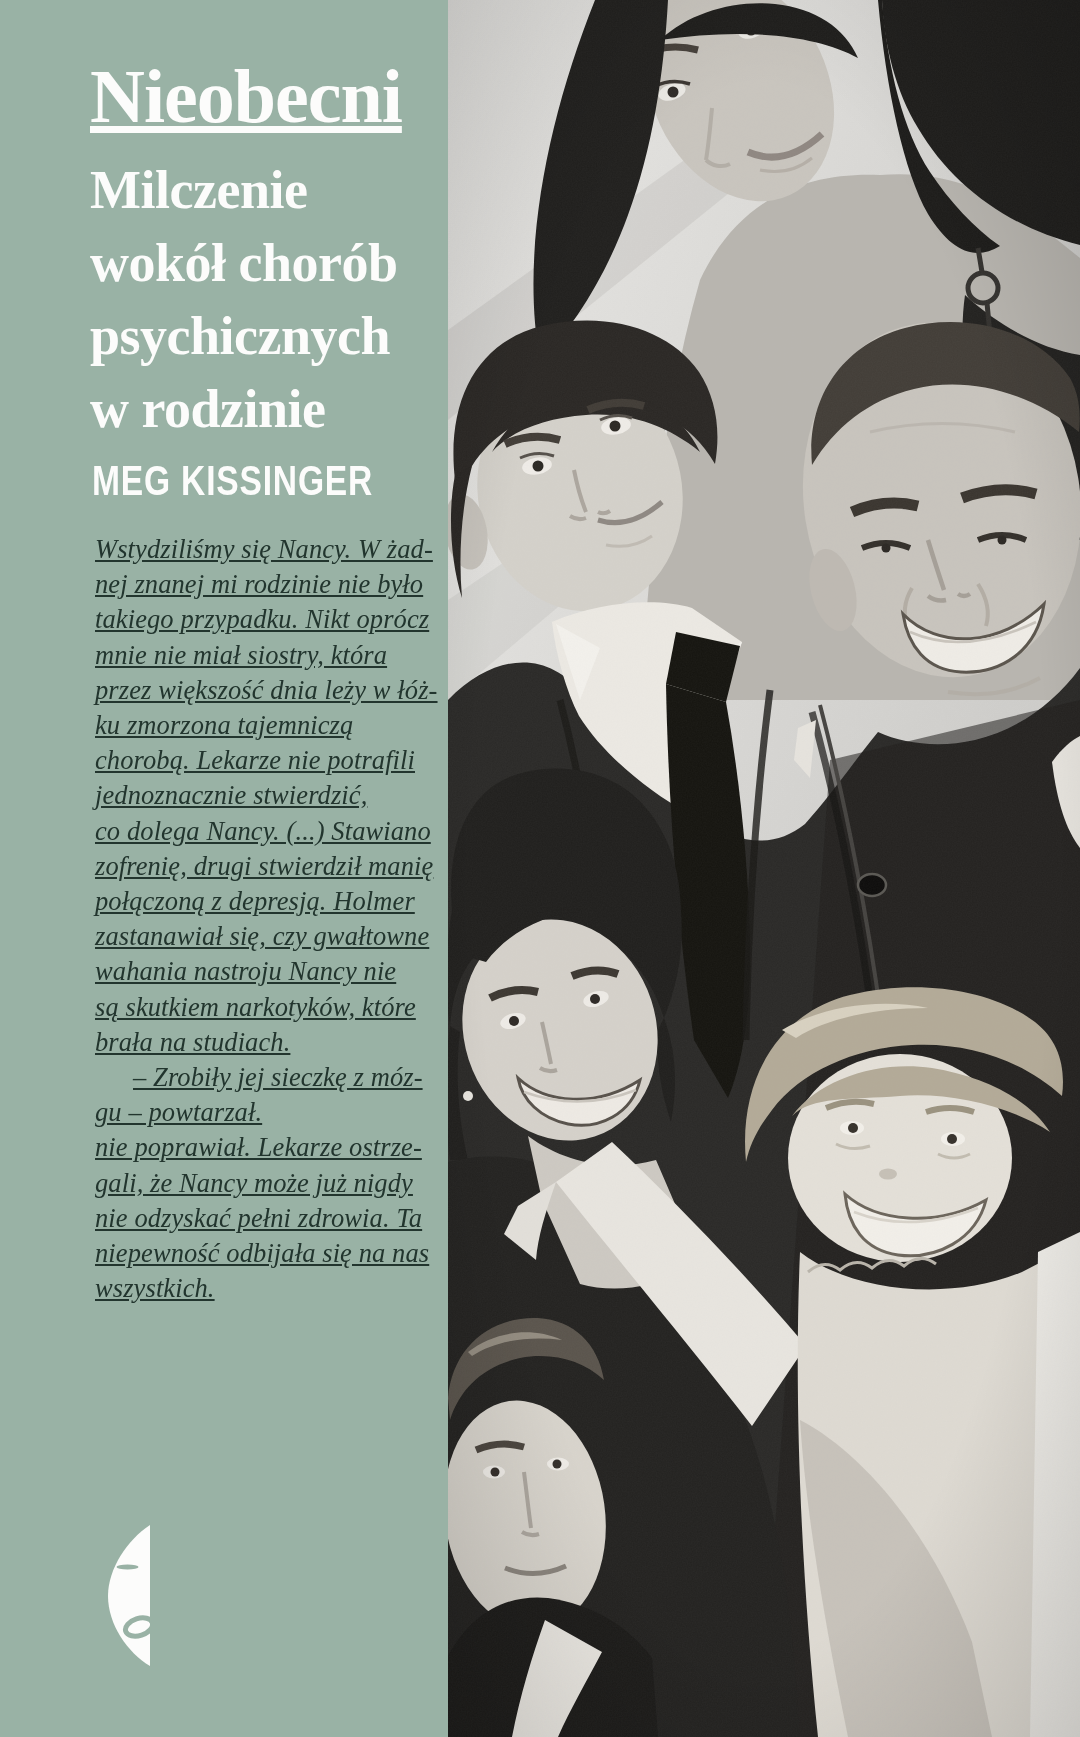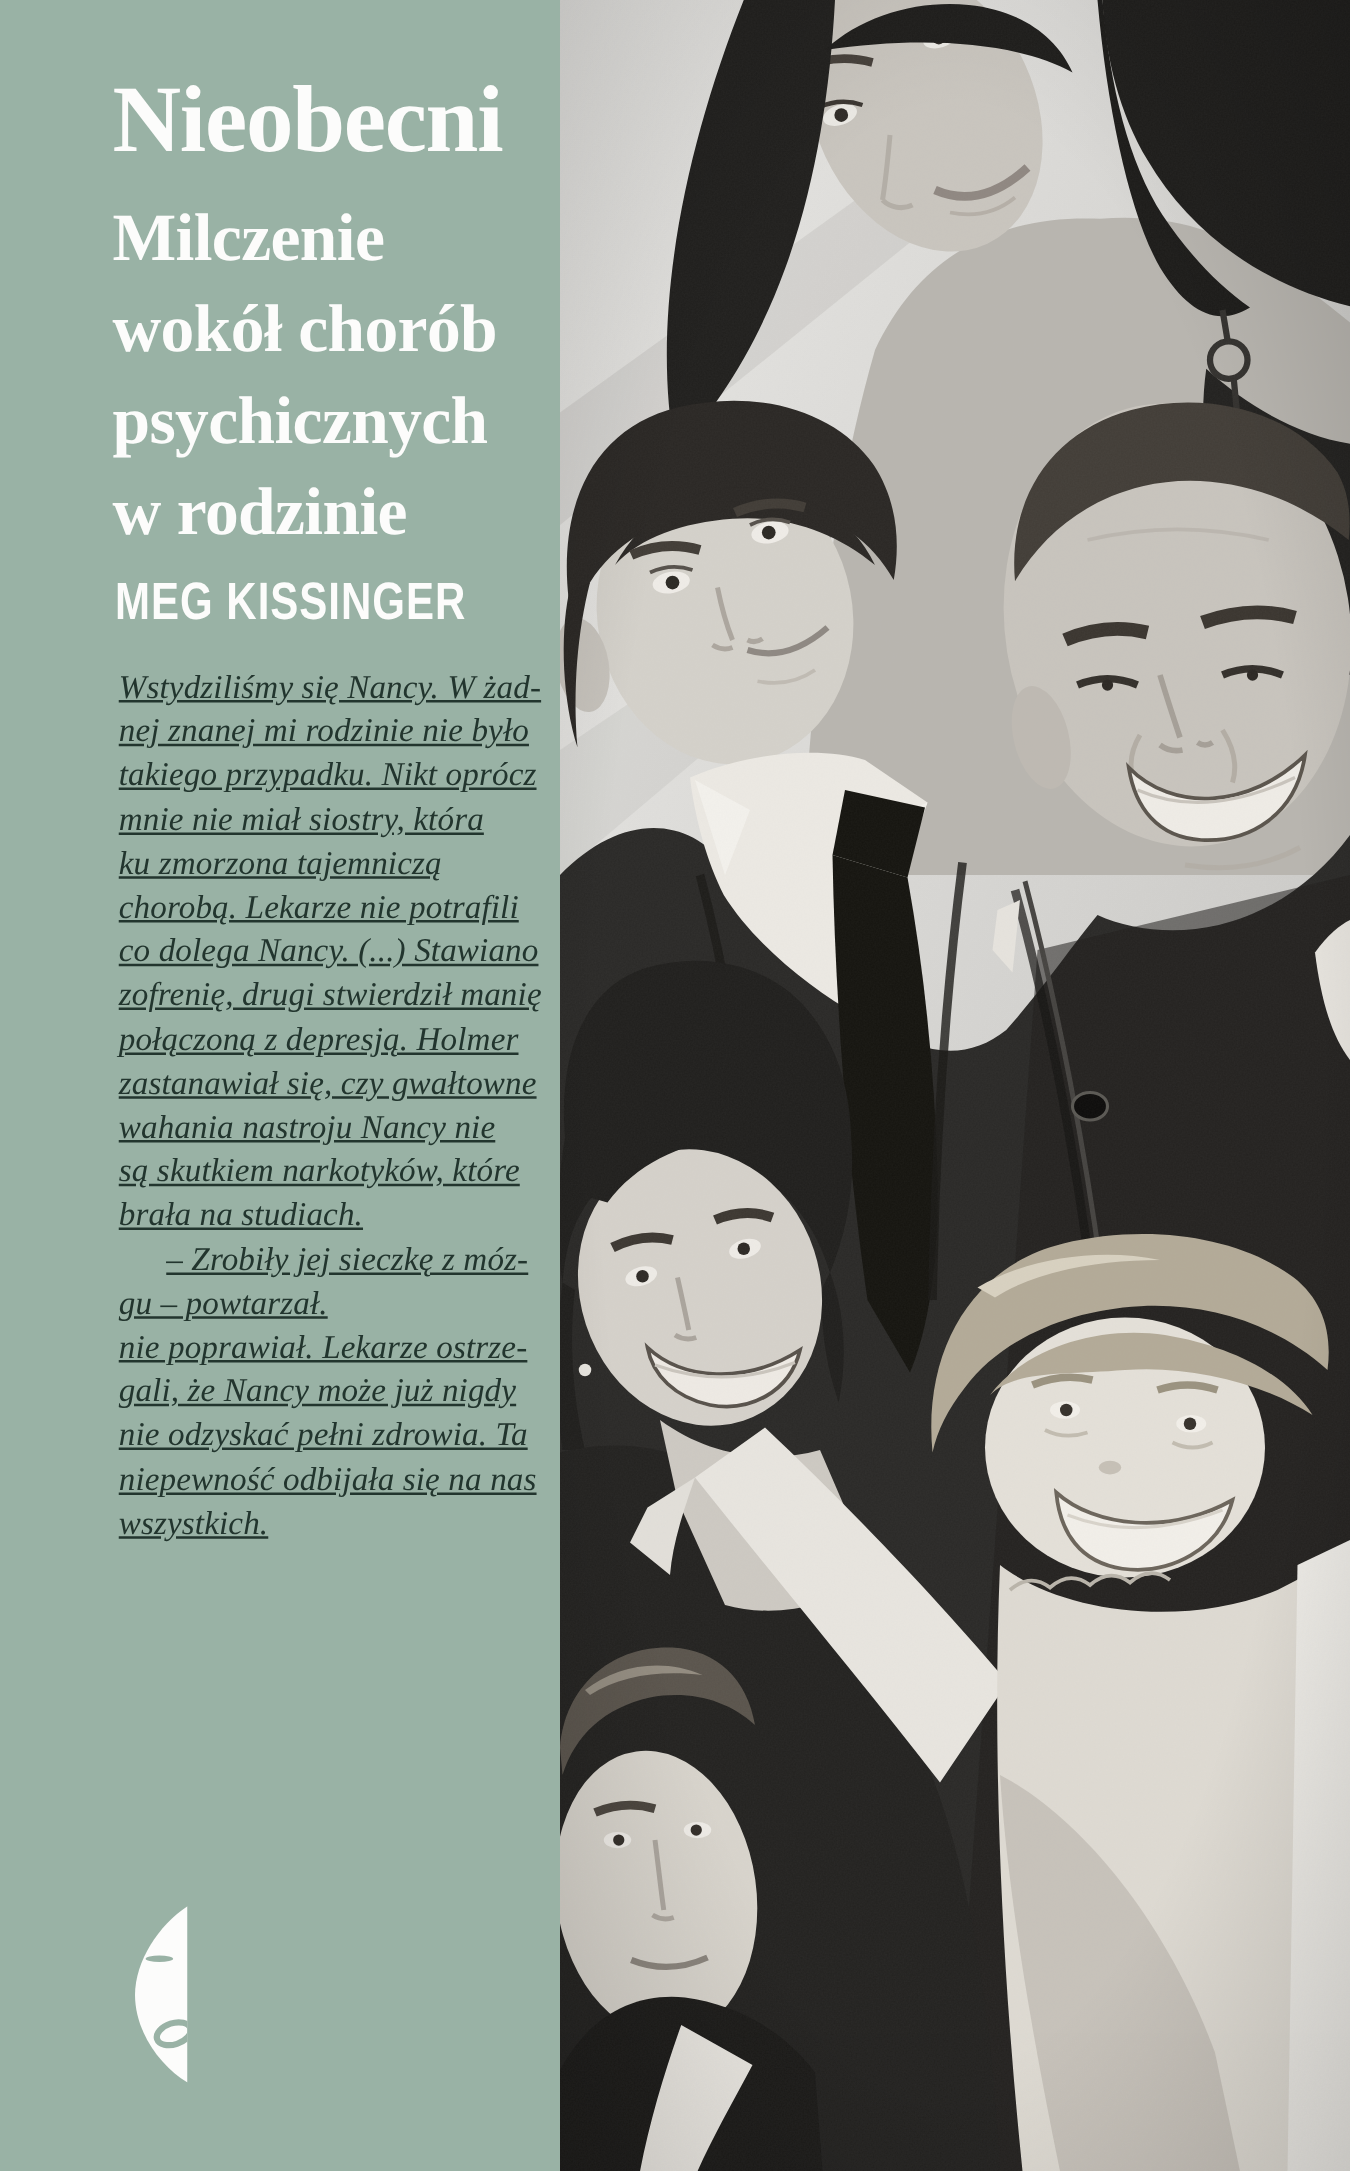--- a/index.html
+++ b/index.html
@@ -5,21 +5,21 @@
   html,body{margin:0;padding:0;background:#666;}
   .cover{
     position:relative;width:1080px;height:1737px;overflow:hidden;
     background:var(--bg,#99b2a5);
     font-family:"Liberation Serif",serif;
   }
   .text-panel{position:absolute;left:0;top:0;width:448px;height:1737px;background:var(--bg,#99b2a5);z-index:2;}
   .book-title{
     margin:58px 0 0 90px;
     font:700 76px/1 "Liberation Serif",serif;
-    letter-spacing:-1px;color:var(--light,#fcfcfb);
+    letter-spacing:-1px;color:var(--light,#fcfcfb);text-decoration:underline;
   }
   .subtitle{margin:20px 0 0 90px;font:700 54px/73px "Liberation Serif",serif;color:var(--light,#fcfcfb);letter-spacing:-0.5px;}
   .author{
     margin:14px 0 0 92px;height:42px;
     font:700 42px/42px "Liberation Sans",sans-serif;
     letter-spacing:1px;color:var(--light,#fcfcfb);
     transform:scaleX(.8);transform-origin:left center;white-space:nowrap;
   }
   .quote{margin:30px 0 0 95px;font:italic 400 26.5px/35.2px "Liberation Serif",serif;color:var(--dark,#22352e);letter-spacing:.1px;text-decoration:underline;}
   .q-line{white-space:nowrap;}
@@ -44,22 +44,24 @@
       </div>
 
     <div class="author">MEG KISSINGER</div>
 
     <div class="quote">
 
     <div class="q-line">Wstydziliśmy się Nancy. W żad-</div>
         <div class="q-line">nej znanej mi rodzinie nie było</div>
         <div class="q-line">takiego przypadku. Nikt oprócz</div>
         <div class="q-line">mnie nie miał siostry, która</div>
+        <div class="q-line">przez większość dnia leży w łóż-</div>
         <div class="q-line">ku zmorzona tajemniczą</div>
         <div class="q-line">chorobą. Lekarze nie potrafili</div>
+        <div class="q-line">jednoznacznie stwierdzić,</div>
         <div class="q-line">co dolega Nancy. (...) Stawiano</div>
         <div class="q-line">zofrenię, drugi stwierdził manię</div>
         <div class="q-line">połączoną z depresją. Holmer</div>
         <div class="q-line">zastanawiał się, czy gwałtowne</div>
         <div class="q-line">wahania nastroju Nancy nie</div>
         <div class="q-line">są skutkiem narkotyków, które</div>
         <div class="q-line">brała na studiach.</div>
         <div class="q-line indent">– Zrobiły jej sieczkę z móz-</div>
         <div class="q-line">gu – powtarzał.</div>
         <div class="q-line">nie poprawiał. Lekarze ostrze-</div>

